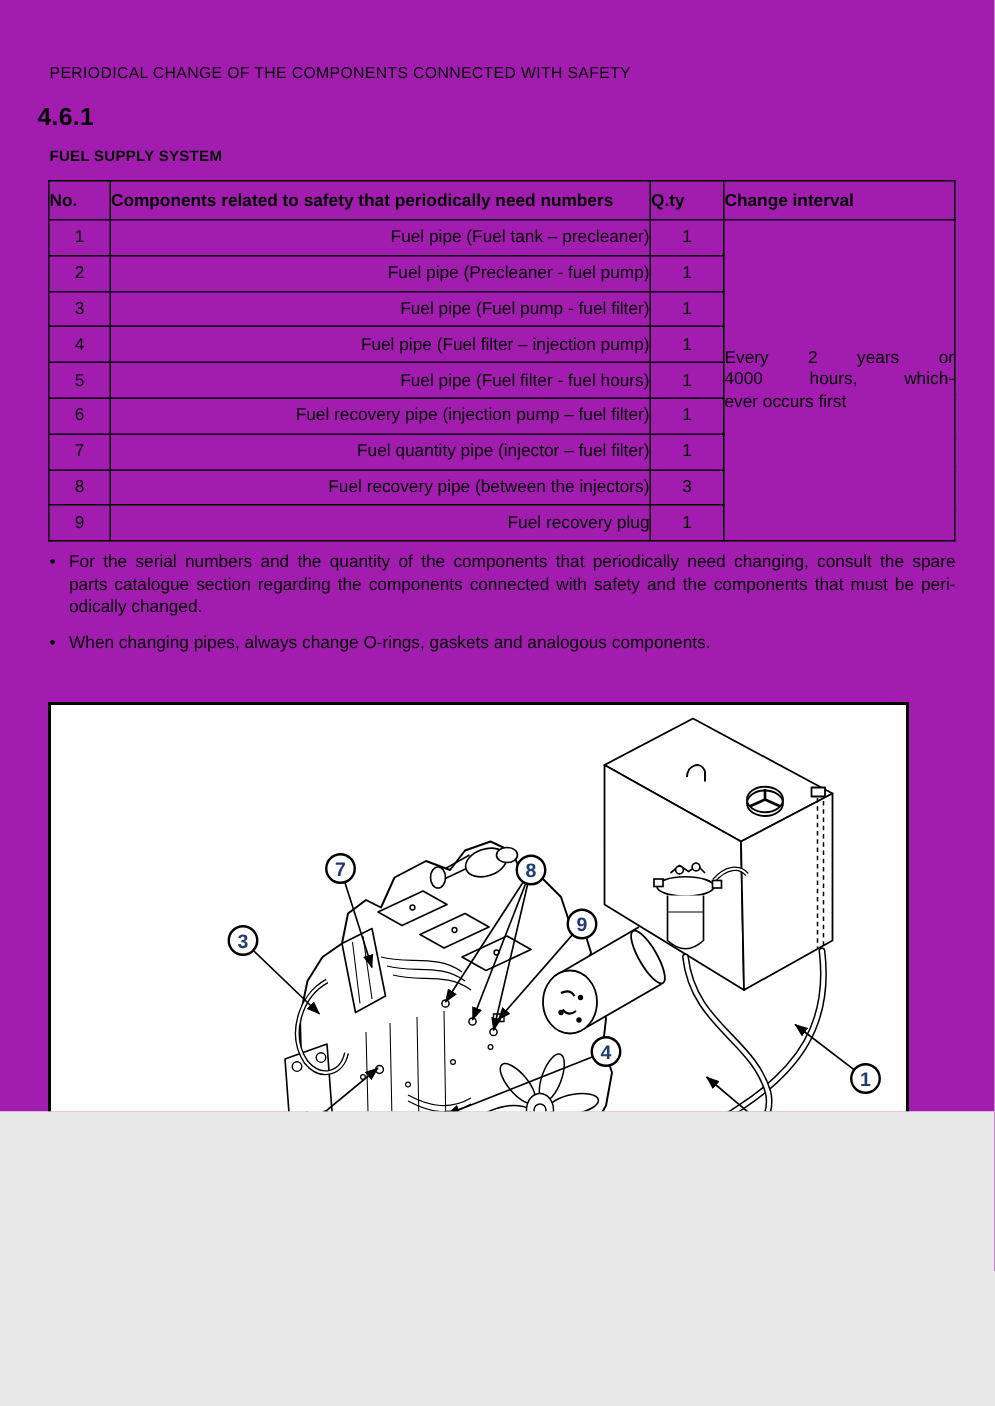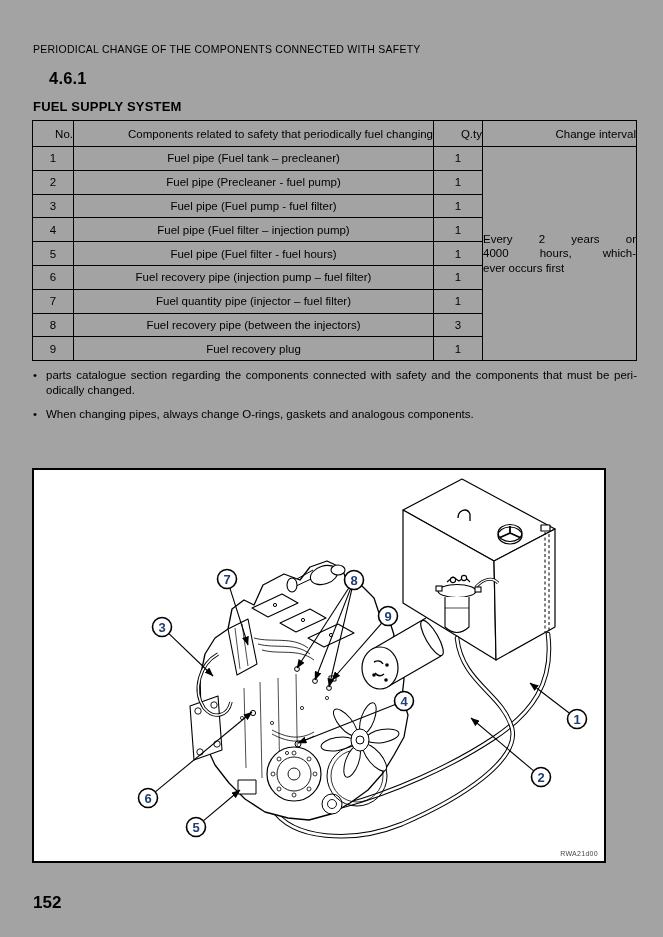--- a/index.html
+++ b/index.html
@@ -1,47 +1,47 @@
 <!DOCTYPE html>
 <html><head>
 <meta charset="utf-8">
 <style>
   html,body { margin:0; padding:0; background:#e8e8e8; }
   .page {
-    position:relative; width:663px; height:937px; margin:0 auto;
-    background:#a3a3a3; color:#000;
+    position:relative; width:663px; height:741px; margin:0 auto;
+    background:#a21caf; color:#000;
     font-family:"Liberation Sans", sans-serif;
     overflow:hidden;
   }
   .doc-header {
     position:absolute; left:33px; top:43px;
     font-size:10.5px; letter-spacing:0.25px; white-space:nowrap;
   }
   .section-heading {
-    position:absolute; left:49px; top:69px;
+    position:absolute; left:25px; top:69px;
     font-size:16.5px; font-weight:bold; letter-spacing:0.2px;
     display:flex; gap:21px; white-space:nowrap;
   }
   .sub-heading {
     position:absolute; left:33px; top:99px;
-    font-size:13px; font-weight:bold; letter-spacing:0.2px;
+    font-size:10px; font-weight:bold; letter-spacing:0.2px;
   }
   table.parts-table {
     position:absolute; left:32px; top:120px; width:604px;
     border-collapse:collapse; table-layout:fixed;
     font-size:11.5px;
   }
   table.parts-table th, table.parts-table td {
     border:1px solid #000; padding:0; font-weight:normal;
     overflow:hidden; white-space:nowrap;
   }
-  table.parts-table thead th { height:25px; text-align:right; }
+  table.parts-table thead th { height:25px; text-align:left;font-weight:bold; }
   table.parts-table tbody td { height:22.8px; }
   td.cell-no, td.cell-qty { text-align:center; }
-  td.cell-comp { padding-left:14px; text-align:center; }
+  td.cell-comp { padding-left:14px; text-align:right; }
   td.interval-cell {
     vertical-align:middle; padding:0 10px 0 7px;
     font-size:11.5px; line-height:14.6px; white-space:normal;
   }
   .jline { text-align:justify; text-align-last:justify; }
   .notes {
     position:absolute; left:33px; top:368px; width:604px;
     font-size:11.5px; line-height:15px;
   }
   .note { display:flex; margin-bottom:9px; }
@@ -82,21 +82,21 @@
   <table class="parts-table">
     <colgroup>
       <col style="width:41px">
         <col style="width:360px">
         <col style="width:49px">
         <col style="width:154px">
     </colgroup>
     <thead>
       <tr>
         <th>No.</th>
-        <th>Components related to safety that periodically fuel changing</th>
+        <th>Components related to safety that periodically need numbers</th>
         <th>Q.ty</th>
         <th>Change interval</th>
       </tr>
     </thead>
     <tbody>
         <tr>
           <td class="cell-no">1</td>
           <td class="cell-comp">Fuel pipe (Fuel tank – precleaner)</td>
           <td class="cell-qty">1</td>
           <td rowspan="9" class="interval-cell">
@@ -145,20 +145,21 @@
           <td class="cell-comp">Fuel recovery plug</td>
           <td class="cell-qty">1</td>
         </tr>
       </tbody>
   </table>
 
   <div class="notes">
       <div class="note">
         <div class="note-bullet">•</div>
         <div class="note-lines">
+          <div class="note-line j">For the serial numbers and the quantity of the components that periodically need changing, consult the spare</div>
           <div class="note-line j">parts catalogue section regarding the components connected with safety and the components that must be peri-</div>
           <div class="note-line">odically changed.</div>
         </div>
       </div>
       <div class="note">
         <div class="note-bullet">•</div>
         <div class="note-lines">
           <div class="note-line">When changing pipes, always change O-rings, gaskets and analogous components.</div>
         </div>
       </div>

